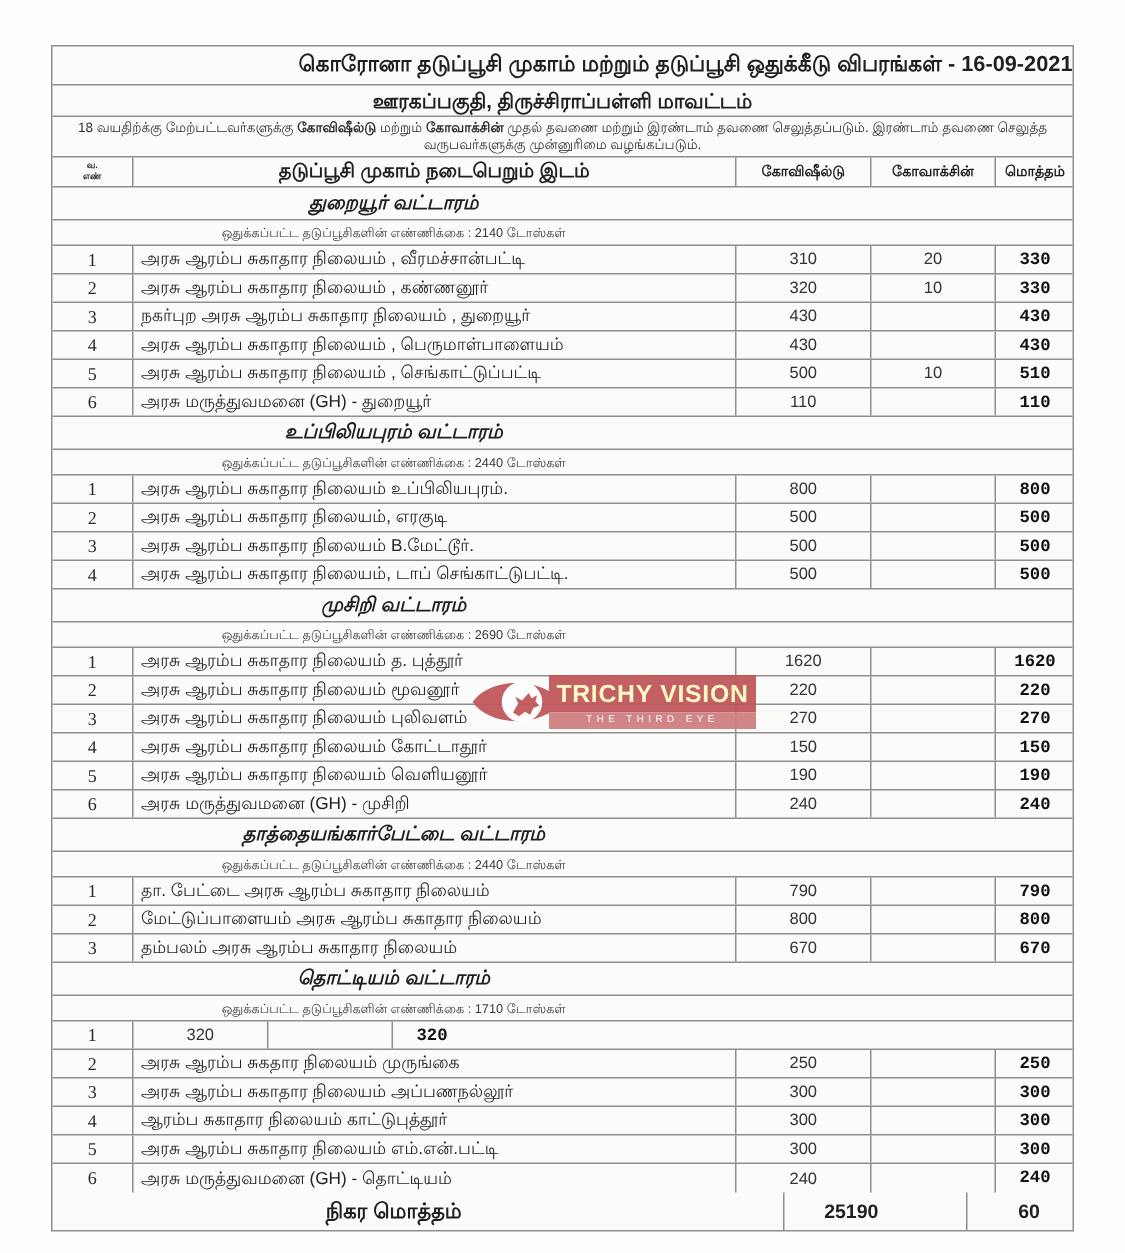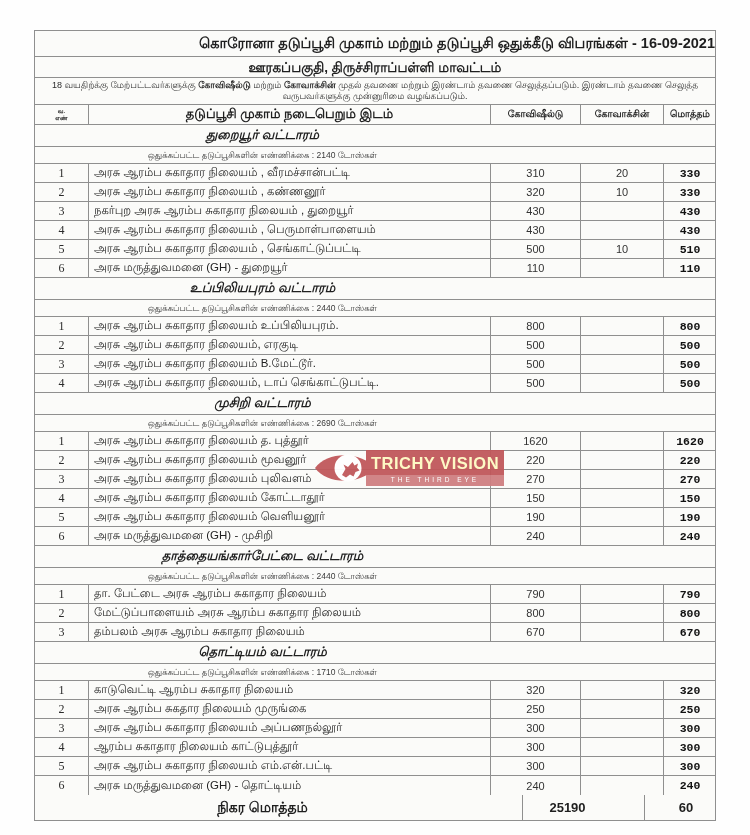--- a/index.html
+++ b/index.html
@@ -272,21 +272,20 @@
           <div class="cell c-total">670</div>
         </div>
         <div class="row section-title-row">
           <div class="label-region">தொட்டியம் வட்டாரம்</div>
         </div>
         <div class="row alloc-row">
           <div class="label-region">ஒதுக்கப்பட்ட தடுப்பூசிகளின் எண்ணிக்கை : 1710 டோஸ்கள்</div>
         </div>
         <div class="row data-row">
           <div class="cell c-sno">1</div>
-          <div class="cell c-place">காடுவெட்டி ஆரம்ப சுகாதார நிலையம்</div>
           <div class="cell c-cov">320</div>
           <div class="cell c-covax"></div>
           <div class="cell c-total">320</div>
         </div>
         <div class="row data-row">
           <div class="cell c-sno">2</div>
           <div class="cell c-place">அரசு ஆரம்ப சுகதார நிலையம் முருங்கை</div>
           <div class="cell c-cov">250</div>
           <div class="cell c-covax"></div>
           <div class="cell c-total">250</div>

